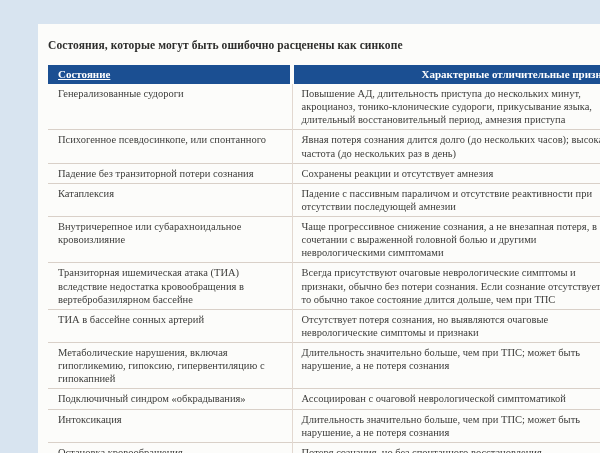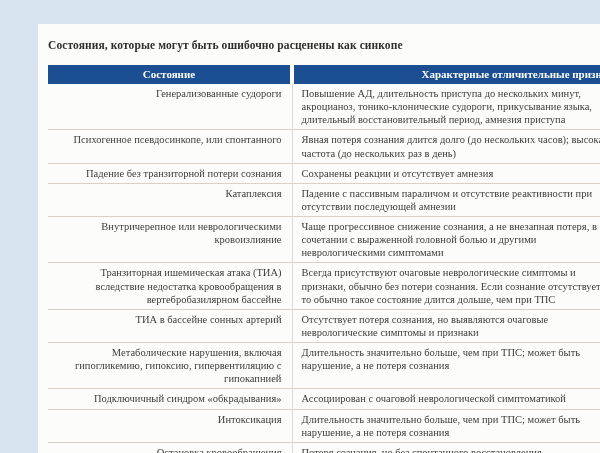--- a/index.html
+++ b/index.html
@@ -35,30 +35,30 @@
   col.c1 { width: 244px; }
   col.c2 { width: auto; }
   thead th {
     background: var(--header-bg, #1b4f92);
     color: var(--header-text, #ffffff);
     font-weight: bold;
     font-size: 11px;
     padding: 3px 10px 4px 10px;
     vertical-align: middle;
   }
-  th.th1 { text-align: center; }
+  th.th1 { text-align: left; text-decoration: underline; }
   th.th2 { text-align: right; border-left: 4px solid var(--content-bg, #fcfcfa); padding-left: 8px; }
   tbody td {
     font-size: 10.5px;
     line-height: 1.25;
     color: var(--body-text, #3d3d3b);
     vertical-align: top;
     padding: 3px 10px 3px 10px;
   }
-  tbody td.cond { text-align: right; }
+  tbody td.cond { text-align: left; }
   tbody td.signs {
     text-align: left;
     border-left: 1px solid var(--column-divider, #e2d8d0);
     padding-left: 9px;
     padding-right: 16px;
   }
   tbody tr + tr td { border-top: 1px solid var(--row-divider, #d9d0c8); }
 </style>
 </head>
 <body>
@@ -88,21 +88,21 @@
   </tr>
           <tr>
     <td class="cond">Падение без транзиторной потери сознания</td>
     <td class="signs">Сохранены реакции и отсутствует амнезия</td>
   </tr>
           <tr>
     <td class="cond">Катаплексия</td>
     <td class="signs">Падение с пассивным параличом и отсутствие реактивности при отсутствии последующей амнезии</td>
   </tr>
           <tr>
-    <td class="cond">Внутричерепное или неврологическими кровоизлияние</td>
+    <td class="cond">Внутричерепное или субарахноидальное кровоизлияние</td>
     <td class="signs">Чаще прогрессивное снижение сознания, а не внезапная потеря, в сочетании с выраженной головной болью и другими неврологическими симптомами</td>
   </tr>
           <tr>
     <td class="cond">Транзиторная ишемическая атака (ТИА) вследствие недостатка кровообращения в вертебробазилярном бассейне</td>
     <td class="signs">Всегда присутствуют очаговые неврологические симптомы и признаки, обычно без потери сознания. Если сознание отсутствует, то обычно такое состояние длится дольше, чем при ТПС</td>
   </tr>
           <tr>
     <td class="cond">ТИА в бассейне сонных артерий</td>
     <td class="signs">Отсутствует потеря сознания, но выявляются очаговые неврологические симптомы и признаки</td>
   </tr>

